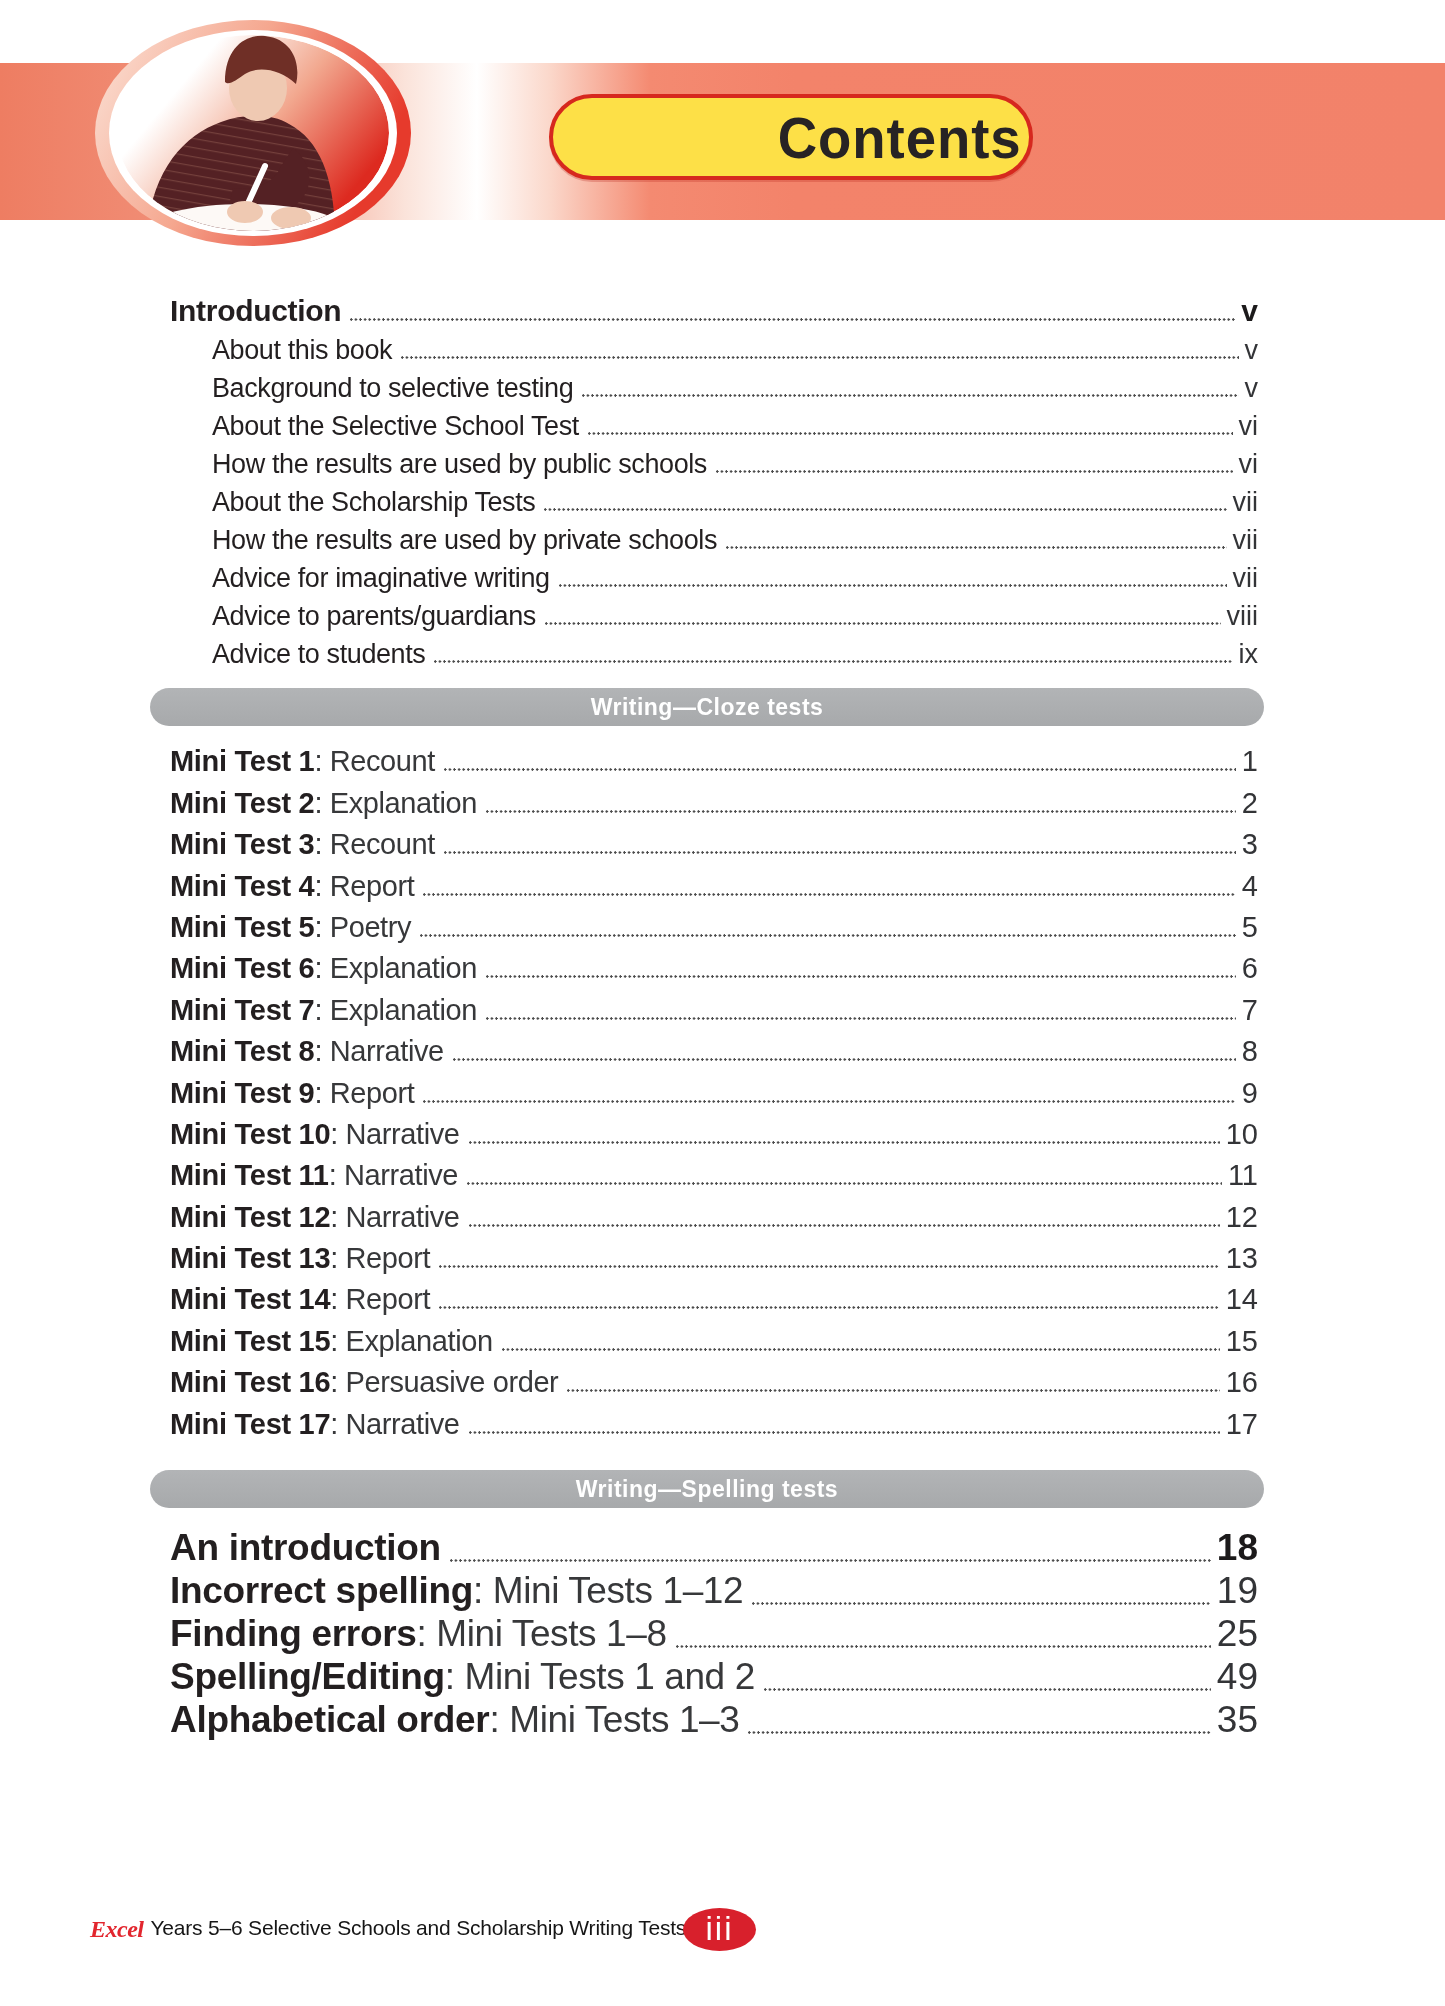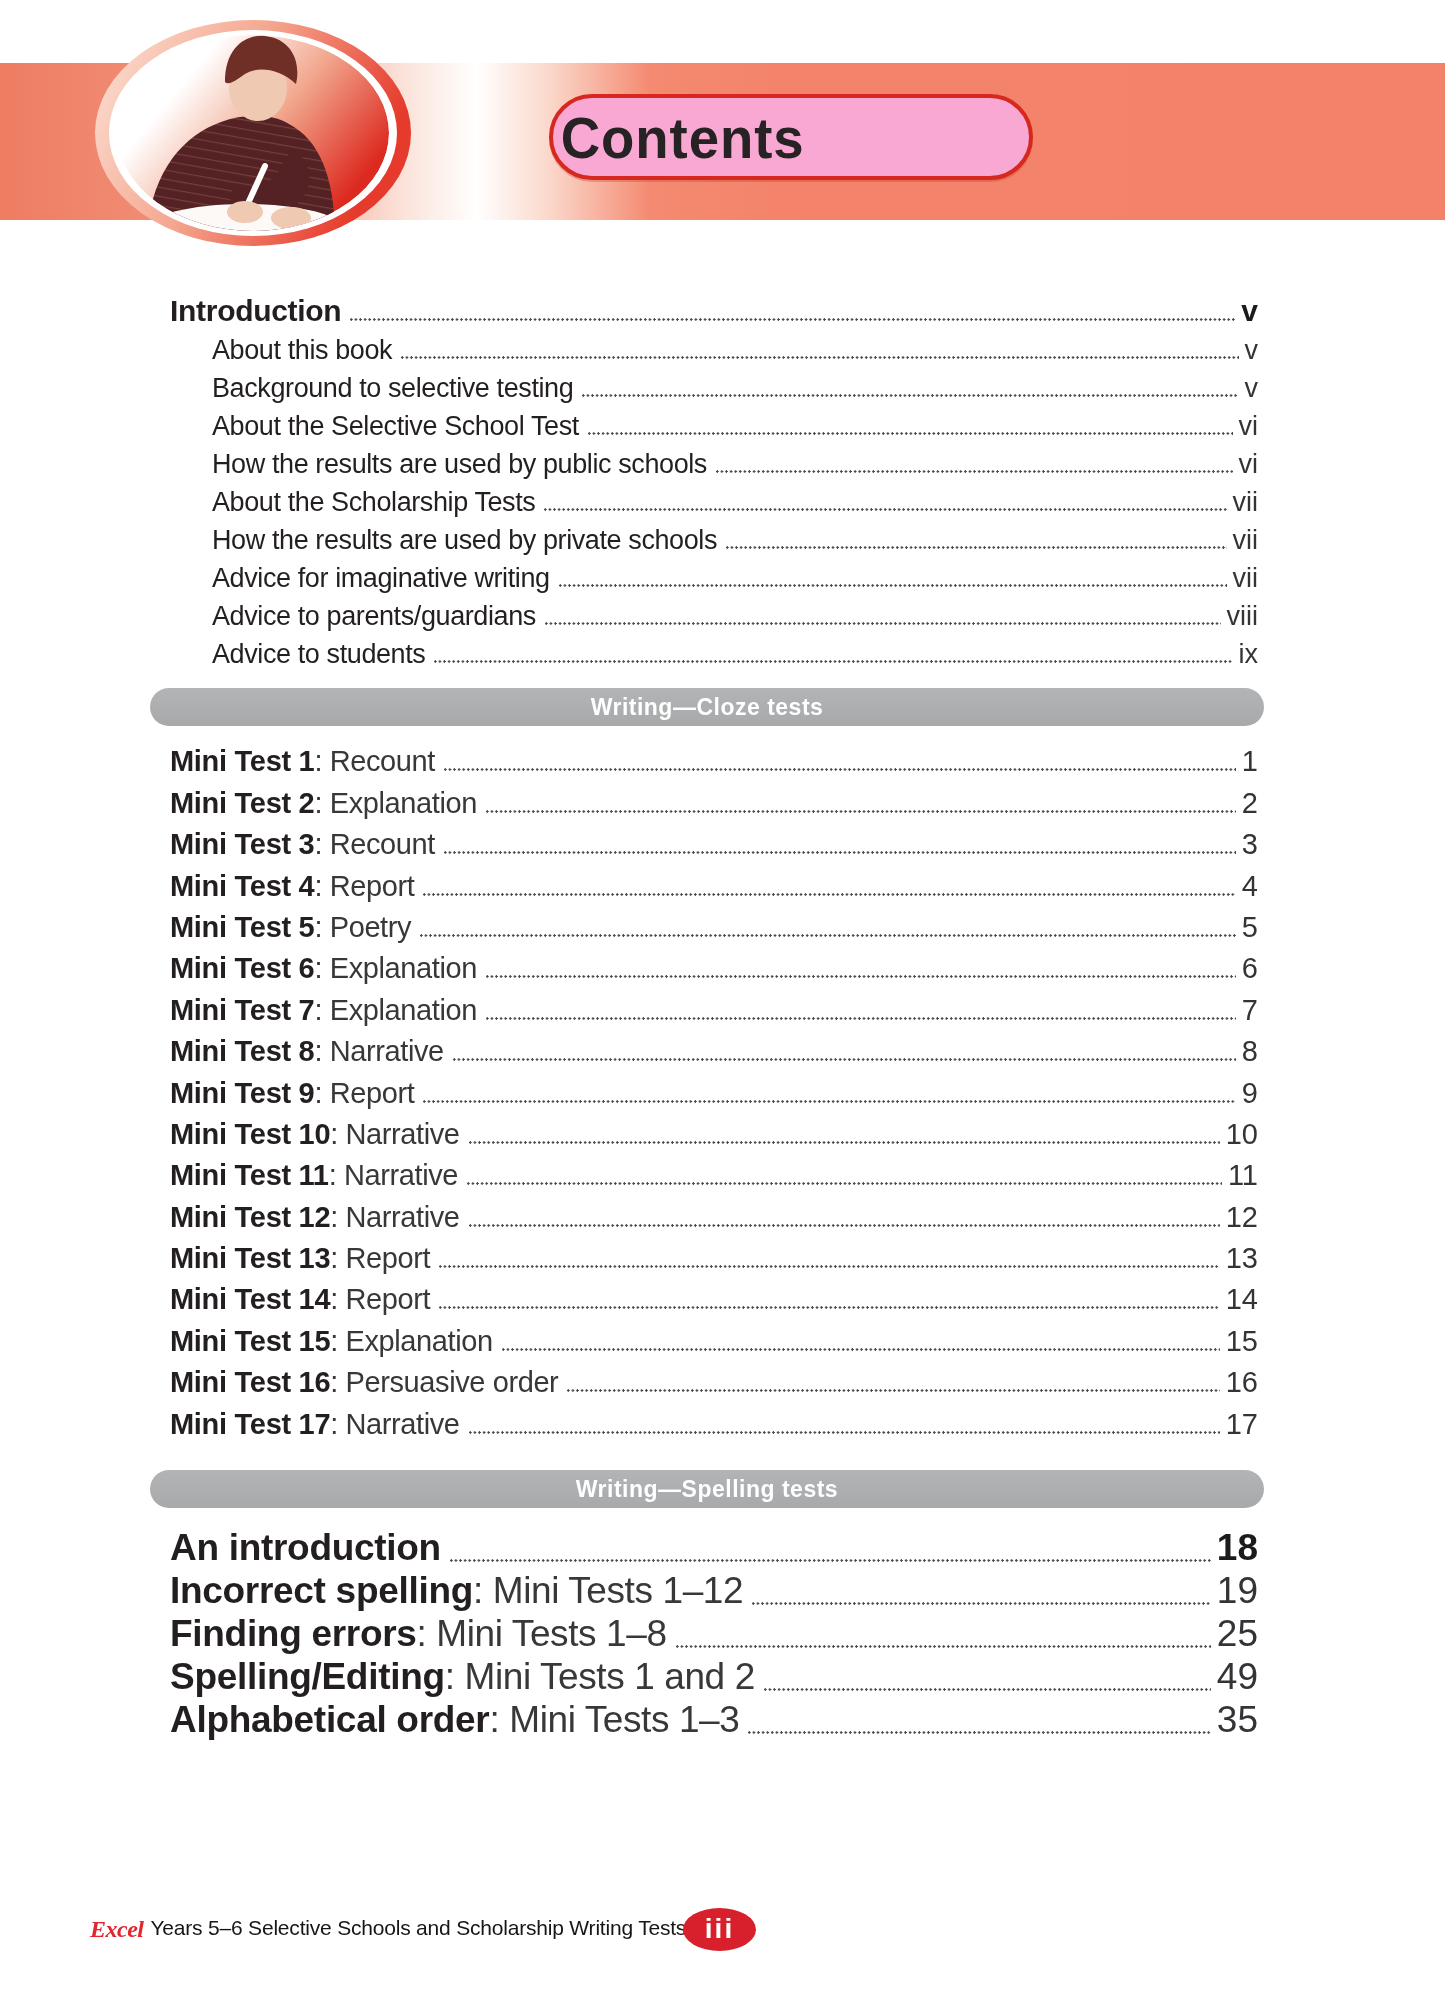--- a/index.html
+++ b/index.html
@@ -12,22 +12,22 @@
 
   
   .top-banner {
     position:absolute; left:0; top:63px; width:1445px; height:157px;
     background:linear-gradient(90deg,#ee7d62 0%, #f29781 18%, #fbe3da 28%,
       #ffffff 33%, #fbd8cb 38%, #f48a71 45%, #f3836a 55%, #f2826a 100%);
   }
   .photo-oval { position:absolute; left:95px; top:20px; width:316px; height:226px; }
   .contents-box {
     position:absolute; left:549px; top:94px; width:484px; height:86px;
-    background:#f9a8d4; border:4px solid #d6281e; border-radius:44px;
-    display:flex; align-items:center; justify-content:flex-start;
+    background:#fde047; border:4px solid #d6281e; border-radius:44px;
+    display:flex; align-items:center; justify-content:flex-end;
     box-shadow:0 2px 0 rgba(180,30,25,.25);
   }
   .contents-box .title {
     font-size:58px; font-weight:bold; letter-spacing:1px; color:#272324;
     transform:scaleX(.94); transform-origin:center;
   }
 
   
   .toc { position:absolute; left:170px; width:1088px; }
   .row { display:flex; align-items:flex-end; }
@@ -78,21 +78,21 @@
     font-family:"Liberation Serif", serif; font-style:italic; font-weight:bold;
     color:#e2262e; font-size:24px; letter-spacing:-0.5px;
   }
   .footer .ftitle { font-size:21px; color:#161616; margin-left:7px; letter-spacing:-0.2px; }
   .page-badge {
     position:absolute; left:683px; top:1908px; width:73px; height:43px;
     background:#d8202c; border-radius:50%;
     display:flex; align-items:center; justify-content:center;
   }
   .page-badge .num {
-    color:#ffffff; font-weight:bold; font-size:28px; letter-spacing:2px;
+    color:#ffffff; font-weight:normal; font-size:33px; letter-spacing:2px;
     transform:translateY(-1px);
   }
 </style>
 </head>
 <body>
 
 <div class="page">
 
   <div class="top-banner"></div>
 

